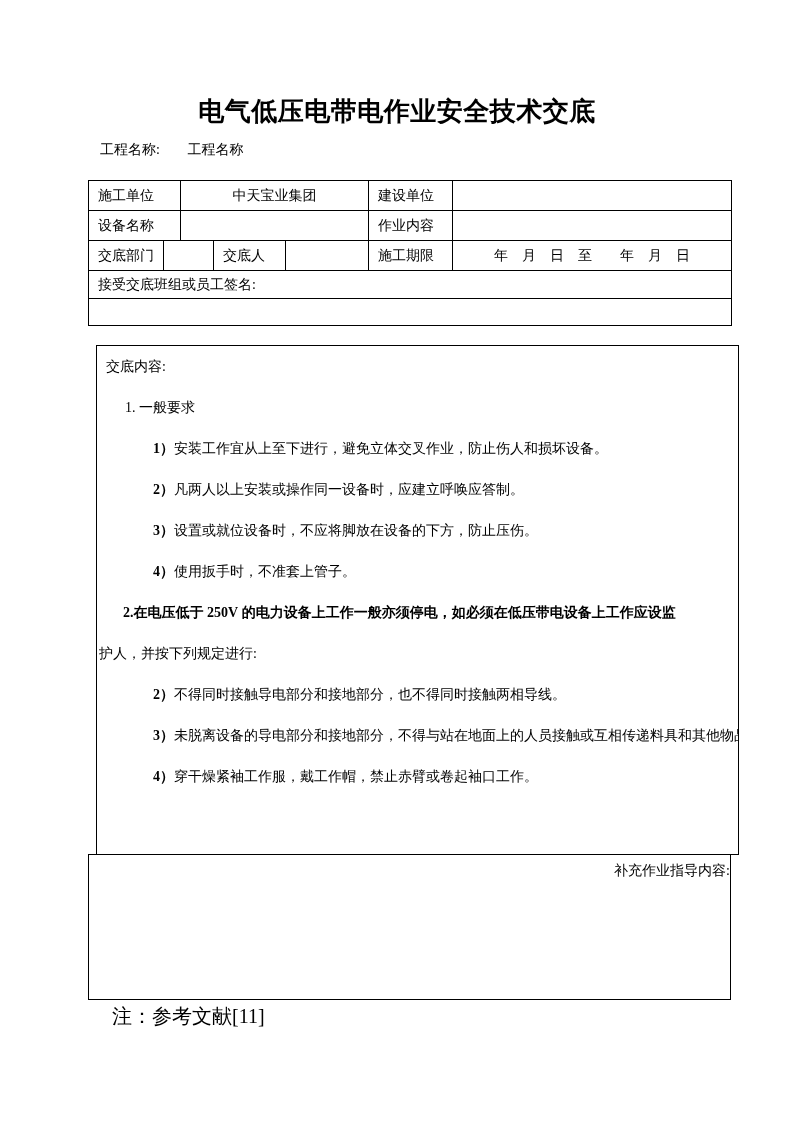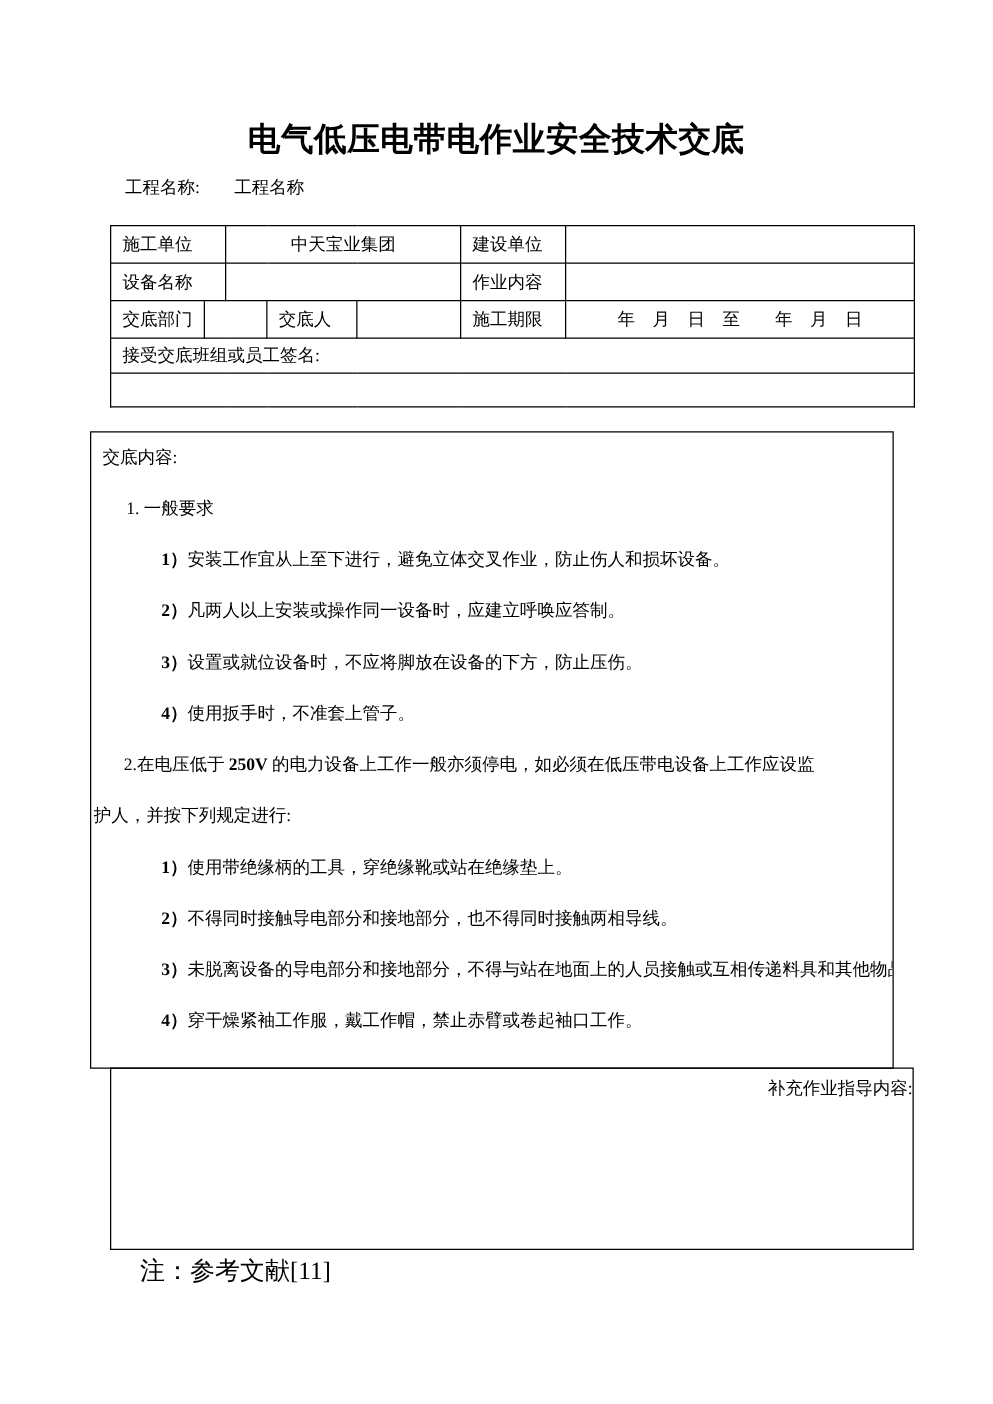--- a/index.html
+++ b/index.html
@@ -28,28 +28,28 @@
     border: 1px solid #000; font-size: 14px;
     padding: 0 2px 0 9px; vertical-align: middle;
     overflow: hidden; white-space: nowrap;
   }
   table.form tr.r-main td { height: 30px; }
   table.form tr.r-sign td { height: 28px; }
   table.form tr.r-blank td { height: 27px; }
   table.form td.center { text-align: center; padding-left: 2px; margin-top: 44px; }
 
   .content-box {
-    position: absolute; left: 72px; top: 345px; width: 643px; height: 510px;
+    position: absolute; left: 96px; top: 345px; width: 643px; height: 510px;
     border: 1px solid #000; font-size: 14px; overflow: hidden;
   }
   .content-box p { margin: 0; line-height: 41px; white-space: nowrap; }
   .p-header { padding-left: 9px; }
   .p-sec1   { padding-left: 28px; }
   .p-item   { padding-left: 56px; }
-  .p-sec2   { padding-left: 26px; }
+  .p-sec2   { padding-left: 26px; font-weight: bold; }
   .p-cont   { padding-left: 2px; }
 
   .supplement-box {
     position: absolute; left: 88px; top: 854px; width: 643px; height: 146px;
     border: 1px solid #000; font-size: 14px; text-align: right;
   }
   .supplement-box .label { padding: 7px 0 0 9px; }
 
   .footer-note { position: absolute; left: 112px; top: 1003px; font-size: 20px; white-space: nowrap; font-family: Liberation Serif, serif; }
 </style>
@@ -111,21 +111,20 @@
     <p class="p-sec1">1. 一般要求</p>
 
     <p class="p-item"><b>1）</b><span>安装工作宜从上至下进行，避免立体交叉作业，防止伤人和损坏设备。</span></p>
     <p class="p-item"><b>2）</b><span>凡两人以上安装或操作同一设备时，应建立呼唤应答制。</span></p>
     <p class="p-item"><b>3）</b><span>设置或就位设备时，不应将脚放在设备的下方，防止压伤。</span></p>
     <p class="p-item"><b>4）</b><span>使用扳手时，不准套上管子。</span></p>
 
     <p class="p-sec2"><span>2.在电压低于 </span><b>250V</b><span> 的电力设备上工作一般亦须停电，如必须在低压带电设备上工作应设监</span></p>
     <p class="p-cont">护人，并按下列规定进行:</p>
 
-    <p class="p-item"><b>1）</b><span>使用带绝缘柄的工具，穿绝缘靴或站在绝缘垫上。</span></p>
     <p class="p-item"><b>2）</b><span>不得同时接触导电部分和接地部分，也不得同时接触两相导线。</span></p>
     <p class="p-item"><b>3）</b><span>未脱离设备的导电部分和接地部分，不得与站在地面上的人员接触或互相传递料具和其他物品。</span></p>
     <p class="p-item"><b>4）</b><span>穿干燥紧袖工作服，戴工作帽，禁止赤臂或卷起袖口工作。</span></p>
   </div>
 
   <div class="supplement-box">
     <div class="label">补充作业指导内容:</div>
   </div>
 
   <div class="footer-note">注：参考文献[11]</div>

